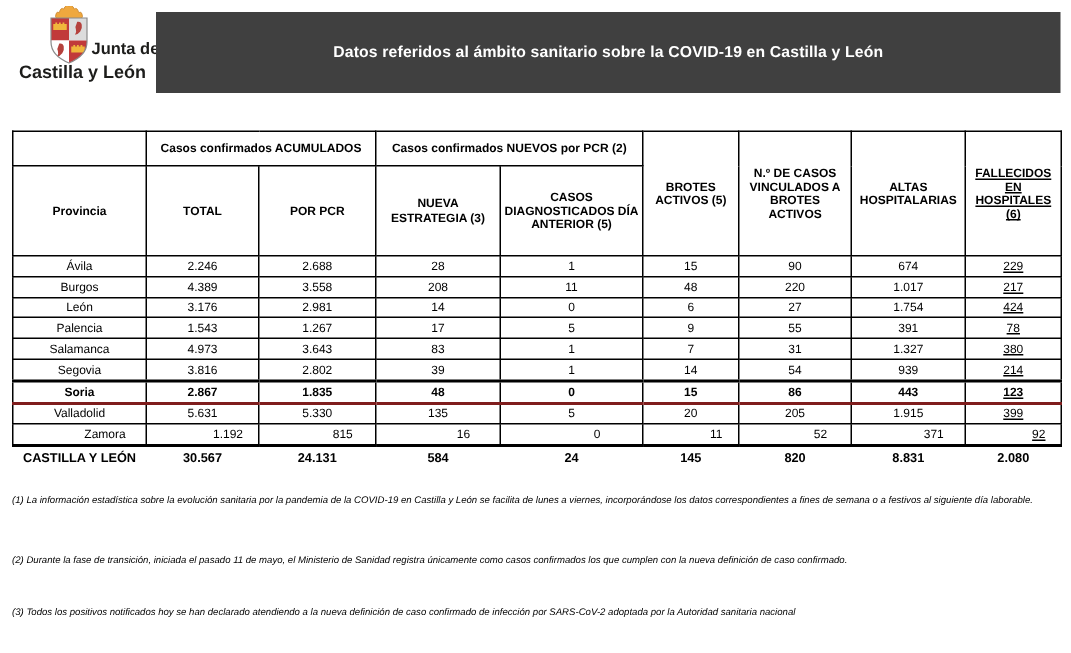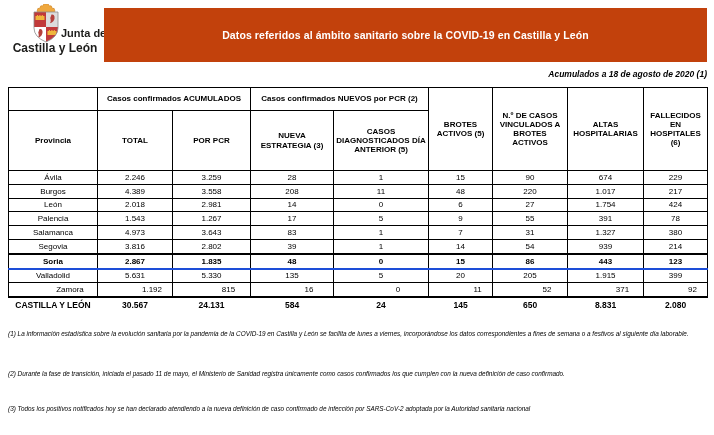--- a/index.html
+++ b/index.html
@@ -35,24 +35,24 @@
   table.data th, table.data td {
     border:1px solid #000; padding:0 2px; text-align:center;
     vertical-align:middle; line-height:1.15; overflow:hidden;
   }
   table.data th { font-weight:bold;margin-top:47px; }
   tr.group-row { height:23px; }
   tr.sub-row { height:60px; }
   th.corner-blank { border:none; background:transparent; }
   th.bt2 { border-top:2px solid #000; }
   th.provincia-h { border-left:2px solid #000; border-top:2px solid #000; }
-  th.right-edge, td.right-edge { border-right:2px solid #000; }
+  th.right-edge, td.right-edge { border-right:2px solid #000;text-decoration:underline; }
   tbody td { height:12.8px; }
   td.prov { text-align:left; padding-left:3px; border-left:2px solid #000; }
-  tr.highlight td { font-weight:bold; border-top:2px solid #000; border-bottom:2px solid #1d4ed8; }
+  tr.highlight td { font-weight:bold; border-top:2px solid #000; border-bottom:2px solid #7f1d1d; }
   tr.last-row td { border-bottom:2px solid #000;padding-left:36px; }
   tr.total td { border:none; font-weight:bold; height:16px; font-size:8.5px; }
   tr.total td.prov { border:none; }
 
   
   .footnote {
     position:absolute; left:8px; width:699px; font-size:6.4px;
     font-style:italic; line-height:1.7; color:#000;
   }
   .fn1 { top:329px; }
@@ -89,25 +89,24 @@
         <use href="#lion" x="19.5" y="10"></use>
         <use href="#lion" x="7.5" y="24.5"></use>
         <use href="#castle" x="19.5" y="25"></use>
       </g>
       <path d="M6 8 h24 v16 q0 9 -12 14 q-12 -5 -12 -14 Z" fill="none" stroke="#8A8A8A" stroke-width="0.8"></path>
     </svg>
     <div class="l1">Junta de</div>
     <div class="l2">Castilla y León</div>
   </div>
 
-  <div class="banner" style="background: #c2410c; color: rgb(255, 255, 255);">
+  <div class="banner" style="background: #404040; color: rgb(255, 255, 255);">
     <span>Datos referidos al ámbito sanitario sobre la COVID-19 en Castilla y León</span>
   </div>
 
-  <div class="date-note">Acumulados a 18 de agosto de 2020 (1)</div>
 
   <table class="data">
     <colgroup>
       <col style="width:89px">
         <col style="width:75px">
         <col style="width:78px">
       <col style="width:83px">
         <col style="width:95px">
         <col style="width:64px">
       <col style="width:75px">
@@ -129,42 +128,42 @@
         <th class="bt2">TOTAL</th>
         <th class="bt2">POR PCR</th>
         <th class="bt2">NUEVA ESTRATEGIA (3)</th>
         <th class="bt2">CASOS DIAGNOSTICADOS DÍA ANTERIOR (5)</th>
       </tr>
     </thead>
     <tbody>
         <tr>
       <td class="prov">Ávila</td>
       <td>2.246</td>
-      <td>3.259</td>
+      <td>2.688</td>
       <td>28</td>
       <td>1</td>
       <td>15</td>
       <td>90</td>
       <td>674</td>
       <td class="right-edge">229</td>
     </tr>
         <tr>
       <td class="prov">Burgos</td>
       <td>4.389</td>
       <td>3.558</td>
       <td>208</td>
       <td>11</td>
       <td>48</td>
       <td>220</td>
       <td>1.017</td>
       <td class="right-edge">217</td>
     </tr>
         <tr>
       <td class="prov">León</td>
-      <td>2.018</td>
+      <td>3.176</td>
       <td>2.981</td>
       <td>14</td>
       <td>0</td>
       <td>6</td>
       <td>27</td>
       <td>1.754</td>
       <td class="right-edge">424</td>
     </tr>
         <tr>
       <td class="prov">Palencia</td>
@@ -234,21 +233,21 @@
     </tr>
       </tbody>
     <tfoot>
       <tr class="total">
         <td class="prov">CASTILLA Y LEÓN</td>
         <td>30.567</td>
         <td>24.131</td>
         <td>584</td>
         <td>24</td>
         <td>145</td>
-        <td>650</td>
+        <td>820</td>
         <td>8.831</td>
         <td>2.080</td>
       </tr>
     </tfoot>
   </table>
 
   <div class="footnote fn1">(1) La información estadística sobre la evolución sanitaria por la pandemia de la COVID-19 en Castilla y León se facilita de lunes a viernes, incorporándose los datos correspondientes a fines de semana o a festivos al siguiente día laborable.</div>
   <div class="footnote fn2">(2) Durante la fase de transición, iniciada el pasado 11 de mayo, el Ministerio de Sanidad registra únicamente como casos confirmados los que cumplen con la nueva definición de caso confirmado.</div>
   <div class="footnote fn3">(3) Todos los positivos notificados hoy se han declarado atendiendo a la nueva definición de caso confirmado de infección por SARS-CoV-2 adoptada por la Autoridad sanitaria nacional</div>
 

